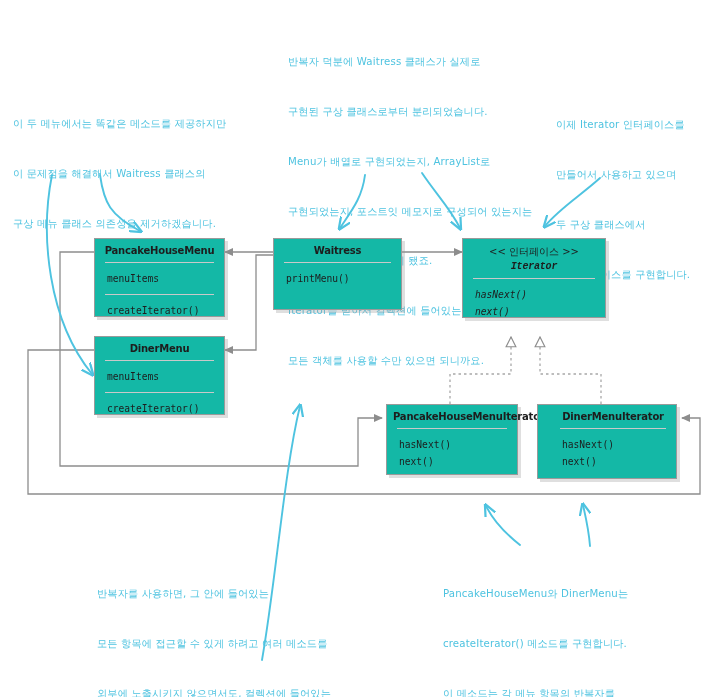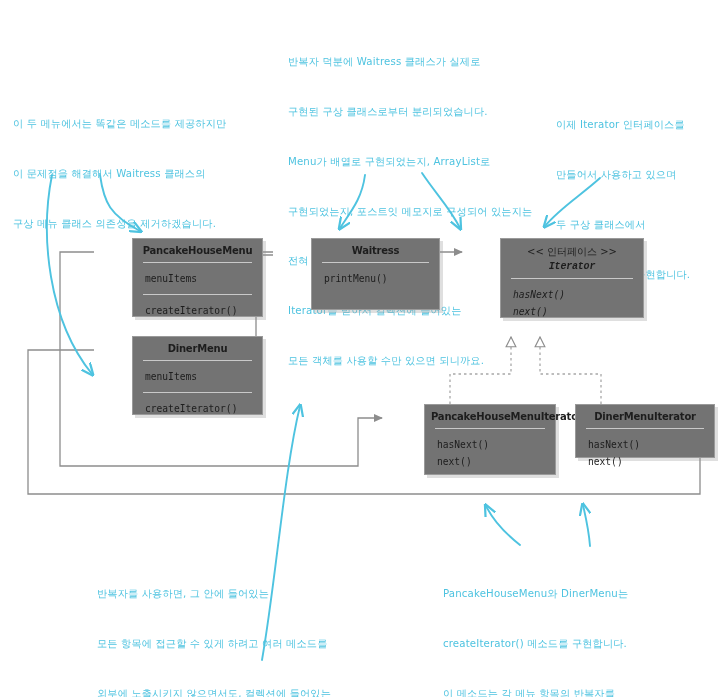--- a/index.html
+++ b/index.html
@@ -26,26 +26,25 @@
     color: #4ec3e0;
     font-family: "DejaVu Sans", sans-serif;
     font-size: 10.2px;
     line-height: 16.6px;
     white-space: pre;
     letter-spacing: 0.15px;
   }
   
   .uml-box {
     position: absolute;
-    background: #737373;
+    background: #14b8a6;
     border: 1px solid #9a9a9a;
     box-shadow: 3px 3px 0 0 rgba(150,150,150,0.30);
     box-sizing: border-box;
     z-index: 5;
-    margin-left: 38px;
   }
   .uml-title {
     text-align: center;
     font-family: "DejaVu Sans", sans-serif;
     font-weight: bold;
     font-size: 10px;
     color: #1d1d1d;
     padding: 6px 6px 6px 6px;
     letter-spacing: -0.2px;
   }
@@ -190,21 +189,21 @@
 
 <div class="uml-box" style="left:386px; top:404px; width:132px; height:71px;">
   <div class="uml-title">PancakeHouseMenuIterator</div>
   <div class="uml-sep"></div>
   <div class="uml-compart">
     <div>hasNext()</div>
     <div>next()</div>
   </div>
 </div>
 
-<div class="uml-box" style="left:537px; top:404px; width:140px; height:54px;">
+<div class="uml-box" style="left:537px; top:404px; width:140px; height:75px;padding-left:12px;">
   <div class="uml-title">DinerMenuIterator</div>
   <div class="uml-sep"></div>
   <div class="uml-compart">
     <div>hasNext()</div>
     <div>next()</div>
   </div>
 </div>
 
 <div class="annot" style="left:13px; top:83px;">
   <div>이 두 메뉴에서는 똑같은 메소드를 제공하지만</div>

